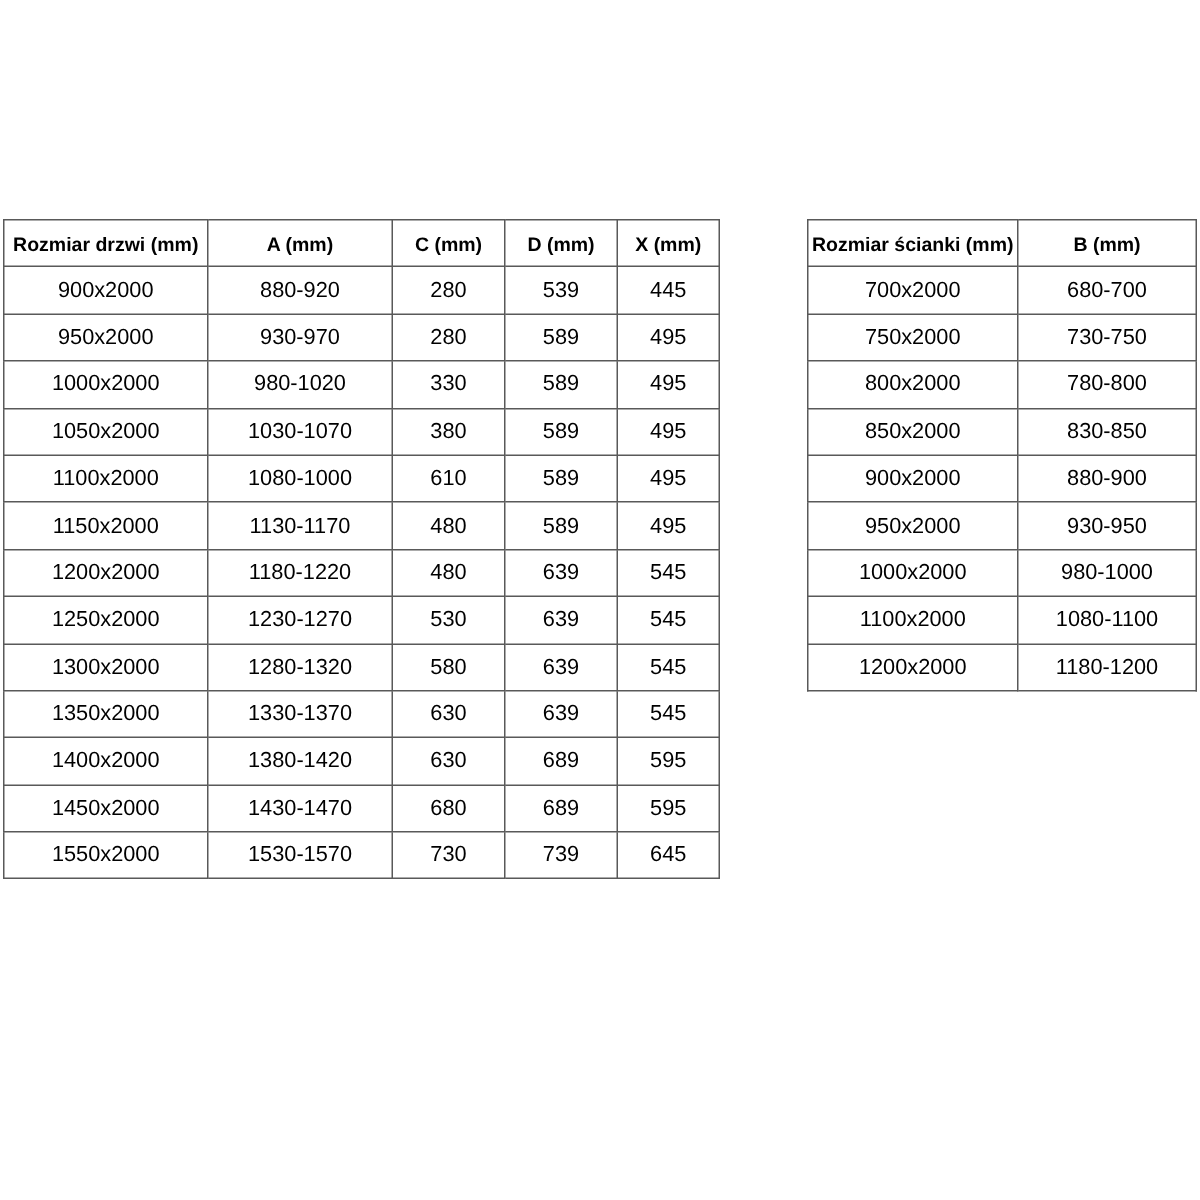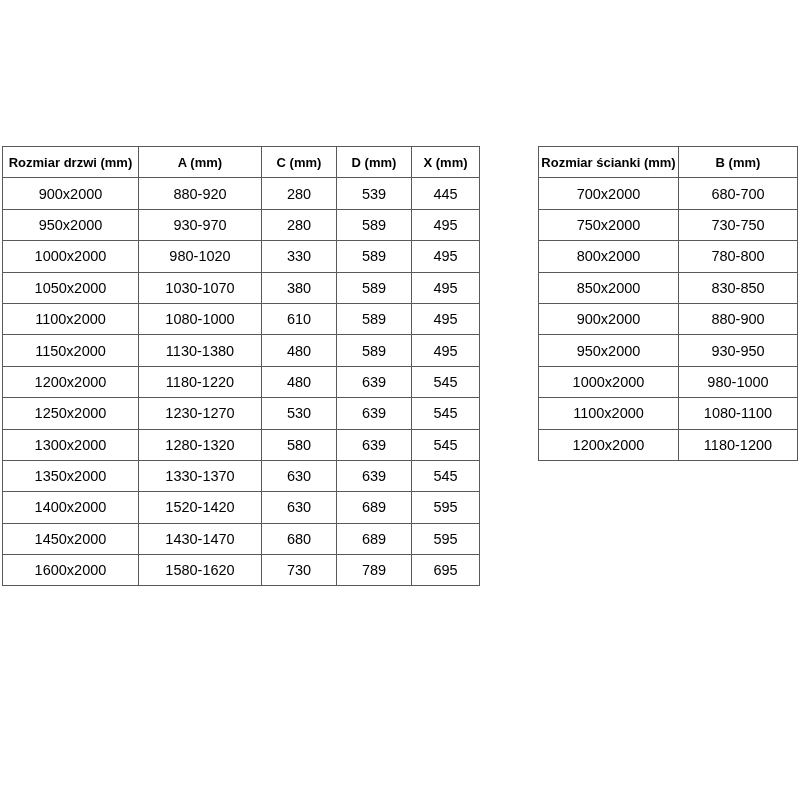--- a/index.html
+++ b/index.html
@@ -95,21 +95,21 @@
         </tr>
         <tr>
           <td>1100x2000</td>
           <td>1080-1000</td>
           <td>610</td>
           <td>589</td>
           <td>495</td>
         </tr>
         <tr>
           <td>1150x2000</td>
-          <td>1130-1380</td>
+          <td>1130-1170</td>
           <td>480</td>
           <td>589</td>
           <td>495</td>
         </tr>
         <tr>
           <td>1200x2000</td>
           <td>1180-1220</td>
           <td>480</td>
           <td>639</td>
           <td>545</td>
@@ -130,38 +130,38 @@
         </tr>
         <tr>
           <td>1350x2000</td>
           <td>1330-1370</td>
           <td>630</td>
           <td>639</td>
           <td>545</td>
         </tr>
         <tr>
           <td>1400x2000</td>
-          <td>1520-1420</td>
+          <td>1380-1420</td>
           <td>630</td>
           <td>689</td>
           <td>595</td>
         </tr>
         <tr>
           <td>1450x2000</td>
           <td>1430-1470</td>
           <td>680</td>
           <td>689</td>
           <td>595</td>
         </tr>
         <tr>
-          <td>1600x2000</td>
-          <td>1580-1620</td>
+          <td>1550x2000</td>
+          <td>1530-1570</td>
           <td>730</td>
-          <td>789</td>
-          <td>695</td>
+          <td>739</td>
+          <td>645</td>
         </tr>
       </tbody>
   </table>
 
   <table class="spec-table" id="walls-table">
     <colgroup>
       <col style="width:140px">
       <col style="width:119px">
     </colgroup>
     <thead>

